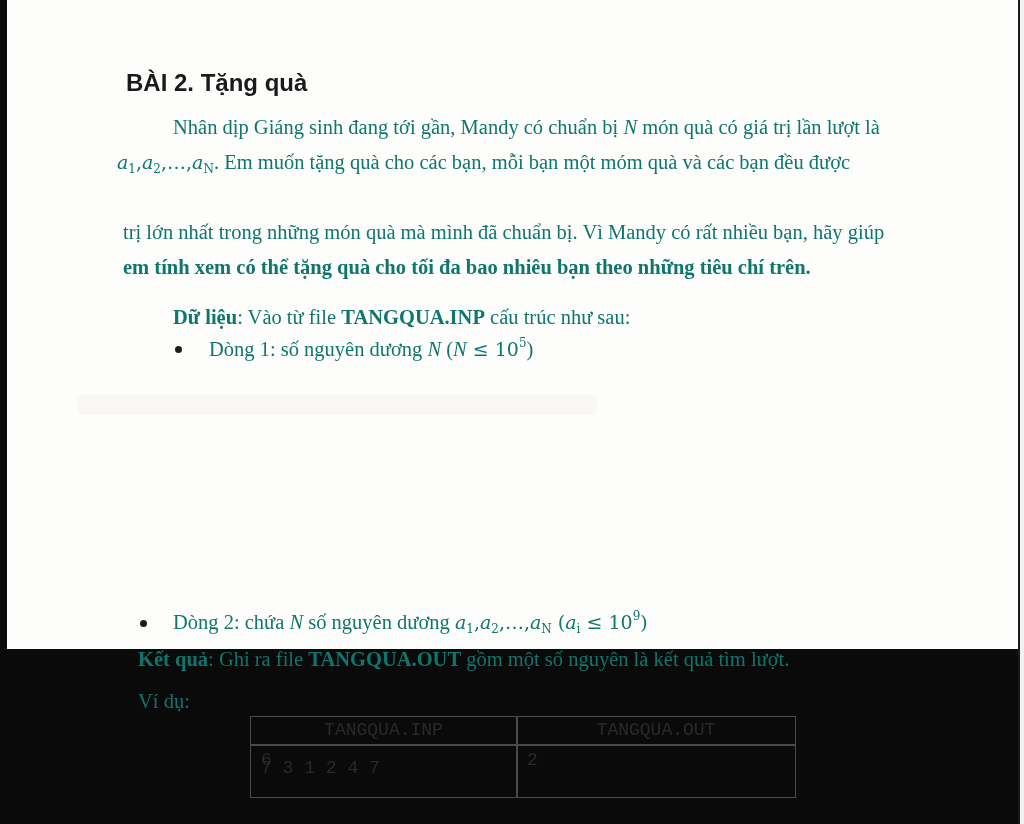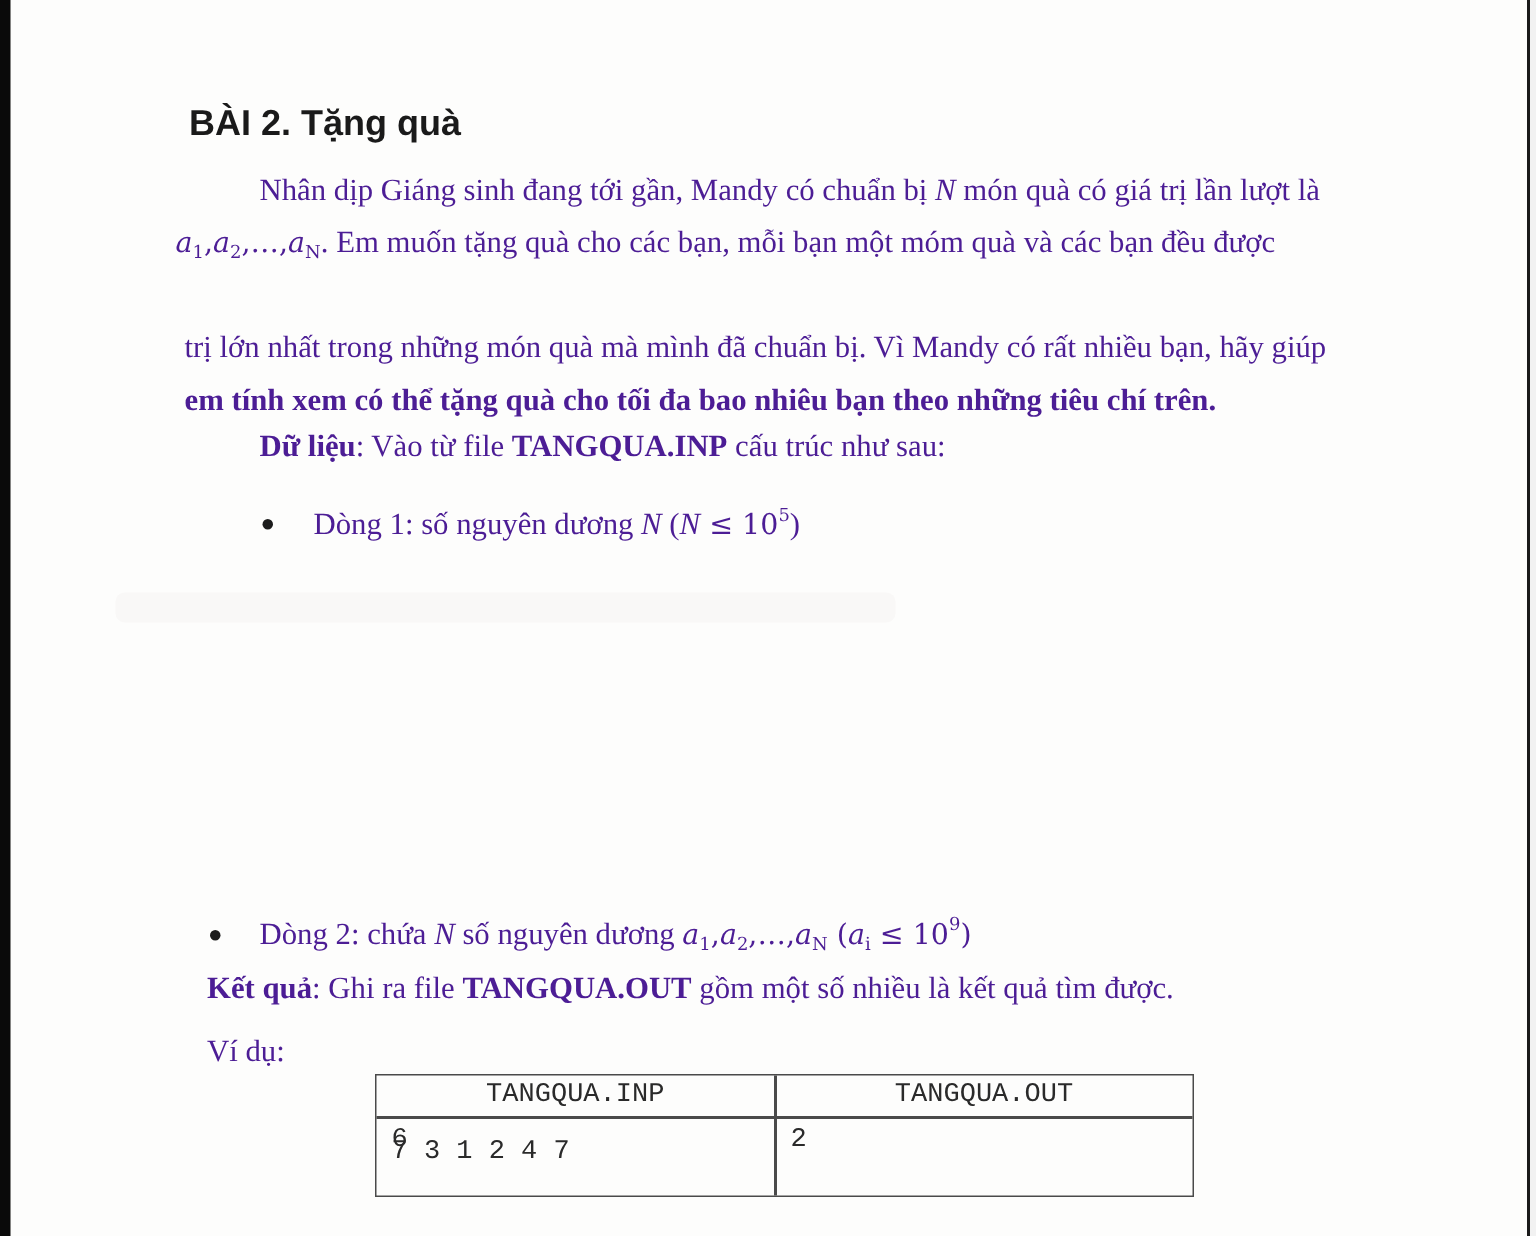--- a/index.html
+++ b/index.html
@@ -11,21 +11,21 @@
     height: 824px;
     background: #0a0a0a;
     position: relative;
     overflow: hidden;
   }
   .page {
     position: absolute;
     left: 7px;
     top: 0;
     width: 1011px;
-    height: 824px;
+    height: 649px;
     background: #fdfdfc;
   }
   .right-edge {
     position: absolute;
     left: 1018px;
     top: 0;
     width: 6px;
     height: 824px;
     background: #f2f2f2;
     border-left: 2px solid #1a1a1a;
@@ -37,21 +37,21 @@
     top: 69px;
     font-family: "Liberation Sans", sans-serif;
     font-weight: bold;
     font-size: 24px;
     color: #1a1a1a;
     letter-spacing: 0px;
     white-space: nowrap;
   }
   .serif {
     font-family: "Liberation Serif", serif;
-    color: #4c1d95;
+    color: #0f766e;
     font-size: 20.5px;
   }
   .line {
     position: absolute;
     white-space: nowrap;
   }
   .math {
     font-family: "DejaVu Serif", serif;
     font-style: italic;
     font-size: 19px;
@@ -141,36 +141,36 @@
     <span>Nhân dịp Giáng sinh đang tới gần, Mandy có chuẩn bị </span><i class="var">N</i><span> món quà có giá trị lần lượt là</span>
   </div>
 
   <div class="line serif" style="left:110px;top:151px;">
     <span class="math"><span>a</span><sub>1</sub><span class="up">,</span><span>a</span><sub>2</sub><span class="up">,</span><span class="up">…</span><span class="up">,</span><span>a</span><sub>N</sub></span><span>. Em muốn tặng quà cho các bạn, mỗi bạn một móm quà và các bạn đều được</span>
   </div>
 
   <div class="line serif" style="left:116px;top:221px;">trị lớn nhất trong những món quà mà mình đã chuẩn bị. Vì Mandy có rất nhiều bạn, hãy giúp</div>
   <div class="line serif" style="left:116px;top:256px;font-weight:bold;">em tính xem có thể tặng quà cho tối đa bao nhiêu bạn theo những tiêu chí trên.</div>
 
-  <div class="line serif" style="left:166px;top:287px;">
+  <div class="line serif" style="left:166px;top:306px;">
     <b>Dữ liệu</b><span>: Vào từ file </span><b>TANGQUA.INP</b><span> cấu trúc như sau:</span>
   </div>
 
   <span class="bullet-dot" style="left:168px;top:346px;"></span>
   <div class="line serif" style="left:202px;top:336px;">
     <span>Dòng 1: số nguyên dương </span><i class="var">N</i><span> (</span><i class="var">N</i><span class="math"><span class="up"> ≤ 10</span><sup>5</sup></span><span>)</span>
   </div>
 
   <span class="bullet-dot" style="left:133px;top:620px;"></span>
   <div class="line serif" style="left:166px;top:609px;text-align:right;">
     <span>Dòng 2: chứa </span><i class="var">N</i><span> số nguyên dương </span><span class="math"><span>a</span><sub>1</sub><span class="up">,</span><span>a</span><sub>2</sub><span class="up">,</span><span class="up">…</span><span class="up">,</span><span>a</span><sub>N</sub><span class="up"> (</span><span>a</span><sub>i</sub><span class="up"> ≤ 10</span><sup>9</sup><span class="up">)</span></span>
   </div>
 
   <div class="line serif" style="left:131px;top:648px;">
-    <b>Kết quả</b><span>: Ghi ra file </span><b>TANGQUA.OUT</b><span> gồm một số nhiều là kết quả tìm được.</span>
+    <b>Kết quả</b><span>: Ghi ra file </span><b>TANGQUA.OUT</b><span> gồm một số nguyên là kết quả tìm lượt.</span>
   </div>
 
   <div class="line serif" style="left:131px;top:690px;">Ví dụ:</div>
 </div>
 
 <div class="example-table">
   <div class="col-divider"></div>
   <div class="row-divider"></div>
 
   <div class="th" style="left:0;width:265px;">TANGQUA.INP</div>

